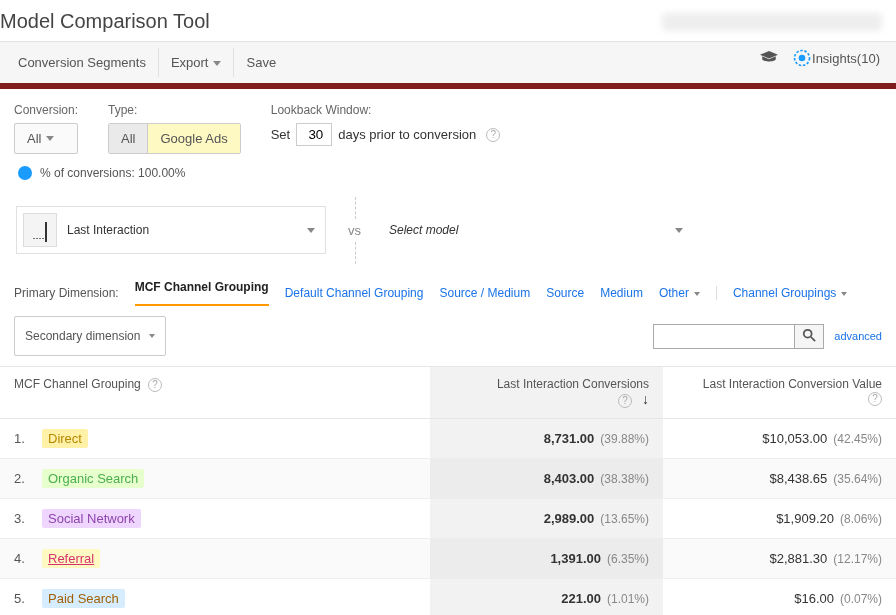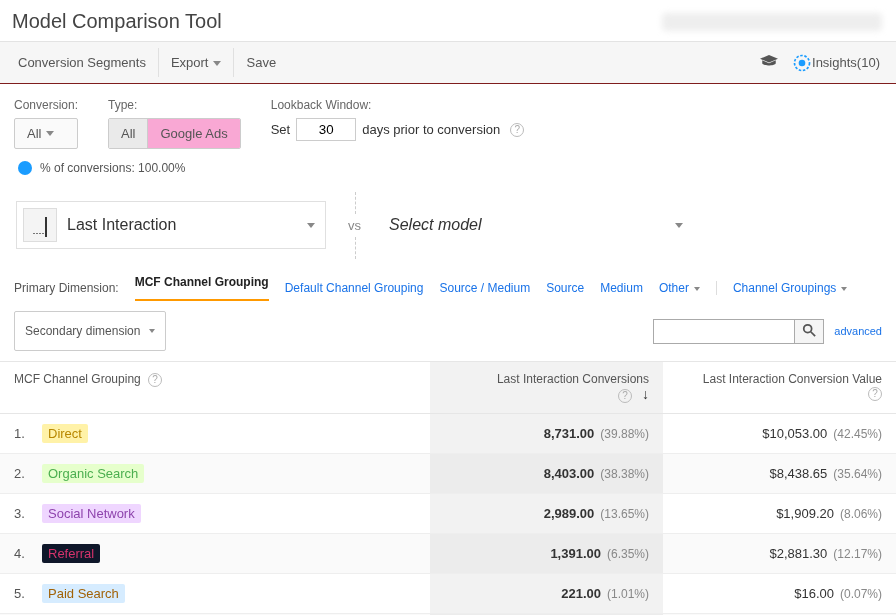--- a/index.html
+++ b/index.html
@@ -1,48 +1,48 @@
 <!DOCTYPE html>
 <html><head>
 <meta charset="utf-8">
 <style>
   * { box-sizing: border-box; }
   html, body { margin: 0; padding: 0; font-family: Arial, Helvetica, sans-serif; font-size: 13px; color: #333; background: #fff; }
   .page { width: 896px; }
-  .title-row { display: flex; align-items: center; padding: 10px 14px 8px 12px; justify-content: flex-end; }
+  .title-row { display: flex; align-items: center; padding: 10px 14px 8px 0; justify-content: flex-end; }
   .title { font-size: 20px; font-weight: 400; color: #444; }
   .date-blur { margin-left: auto; width: 220px; height: 18px; background: #eee; border-radius: 4px; filter: blur(3px); }
-  .toolbar { display: flex; align-items: center; background: #f6f6f6; border-top: 1px solid #e3e3e3; border-bottom: 1px solid #7f1d1d; padding: 6px 6px; }
+  .toolbar { display: flex; align-items: flex-start; background: #f6f6f6; border-top: 1px solid #e3e3e3; border-bottom: 6px solid #7f1d1d; padding: 6px 6px; }
   .tbtn { padding: 7px 12px; color: #555; cursor: pointer; }
   .tbtn + .tbtn { border-left: 1px solid #e0e0e0; }
   .caret { display: inline-block; width: 0; height: 0; border-left: 4px solid transparent; border-right: 4px solid transparent; border-top: 5px solid #888; margin-left: 5px; vertical-align: middle; }
   .caret-sm { border-left: 3px solid transparent; border-right: 3px solid transparent; border-top: 4px solid #888; }
   .toolbar-right { margin-left: auto; display: flex; align-items: center; gap: 14px; padding-right: 10px; }
   .grad-icon { width: 18px; height: 14px; }
   .insights { display: flex; align-items: center; color: #555; cursor: pointer; }
   .insights-icon { width: 20px; height: 20px; }
   .controls-row { display: flex; align-items: flex-start; padding: 14px 14px 6px 14px; gap: 30px; }
   .ctrl-group { display: flex; flex-direction: column; }
   .ctrl-label { font-size: 12px; color: #666; margin-bottom: 6px; }
   .dd { display: inline-flex; align-items: center; border: 1px solid #ccc; background: #fafafa; padding: 7px 12px; border-radius: 2px; color: #555; cursor: pointer; }
   .seg { display: inline-flex; border: 1px solid #ccc; border-radius: 2px; overflow: hidden; }
-  .seg-btn { padding: 7px 12px; background: #f9a8d4; color: #555; cursor: pointer; }
+  .seg-btn { padding: 7px 12px; background: #fef9c3; color: #555; cursor: pointer; }
   .seg-btn.active { background: #eaeaea; }
   .seg-btn + .seg-btn { border-left: 1px solid #ccc; }
   .lookback { display: flex; align-items: center; gap: 6px; }
-  .lookback input { width: 60px; padding: 3px 16px; border: 1px solid #ccc; text-align: center; }
+  .lookback input { width: 36px; padding: 3px 8px; border: 1px solid #ccc; text-align: right; }
   .help-icon { display:inline-flex; width:14px; height:14px; border:1px solid #bbb; border-radius:50%; align-items:center; justify-content:center; font-size:10px; color:#aaa; margin-left:4px; cursor:default; }
   .pct-row { display: flex; align-items: center; gap: 8px; padding: 6px 18px 14px 18px; font-size: 12px; color: #555; }
   .dot { width: 14px; height: 14px; border-radius: 50%; background: #1a9cff; }
   .model-row { display: flex; align-items: center; padding: 12px 16px 18px 16px; gap: 22px; }
   .model-select { display:flex; align-items:center; width: 310px; border:1px solid #e0e0e0; padding: 6px 10px 6px 6px; cursor:pointer; }
   .model-select.ghost { border:none; font-style: italic; color:#999; }
   .model-icon { width: 34px; height: 34px; background: #f4f4f4; border:1px solid #ddd; margin-right: 10px; display:flex; align-items:flex-end; justify-content:center; gap:1px; padding-bottom:4px; }
   .model-icon .bar { width:2px; background:#333; }
-  .model-name { font-size:16px; color:#333; flex:1; }
+  .model-name { font-size:12px; color:#333; flex:1; }
   .vs { color:#888; font-size:13px; position:relative; }
   .vs::before, .vs::after { content:""; position:absolute; left:50%; border-left:1px dashed #ccc; height:22px; }
   .vs::before { top:-26px; } .vs::after { bottom:-26px; }
 
   .dim-row { display:flex; align-items:center; gap:16px; padding: 8px 14px 0 14px; font-size:12px; }
   .dim-row .dim-lbl { color:#555; }
   .dim-row .dim-opt { color:#1a73e8; cursor:pointer; }
   .dim-row .dim-opt.active { color:#222; font-weight:bold; border-bottom:2px solid #f90; padding-bottom:10px; }
   .dim-row .sep { border-left:1px solid #ddd; height:14px; }
 
@@ -205,21 +205,21 @@
           <td><span class="idx">2.</span><span class="chip" style="background:#e6ffcc;color:#4caf50;">Organic Search</span></td>
           <td class="num shade"><span class="val">8,403.00</span><span class="pct">(38.38%)</span></td>
           <td class="num"><span>$8,438.65</span><span class="pct">(35.64%)</span></td>
         </tr>
         <tr>
           <td><span class="idx">3.</span><span class="chip" style="background:#efd6ff;color:#8e44ad;">Social Network</span></td>
           <td class="num shade"><span class="val">2,989.00</span><span class="pct">(13.65%)</span></td>
           <td class="num"><span>$1,909.20</span><span class="pct">(8.06%)</span></td>
         </tr>
         <tr>
-          <td><span class="idx">4.</span><span class="chip" style="background:#0f172a;color:#d6336c;">Referral</span></td>
+          <td><span class="idx">4.</span><span class="chip" style="background:#fef9c3;color:#d6336c;text-decoration:underline;">Referral</span></td>
           <td class="num shade"><span class="val">1,391.00</span><span class="pct">(6.35%)</span></td>
           <td class="num"><span>$2,881.30</span><span class="pct">(12.17%)</span></td>
         </tr>
         <tr>
           <td><span class="idx">5.</span><span class="chip" style="background:#d6ecff;color:#a16207;">Paid Search</span></td>
           <td class="num shade"><span class="val">221.00</span><span class="pct">(1.01%)</span></td>
           <td class="num"><span>$16.00</span><span class="pct">(0.07%)</span></td>
         </tr>
         <tr>
           <td><span class="idx">6.</span><span class="chip" style="background:#ffd6d6;color:#e53935;">Email</span></td>

